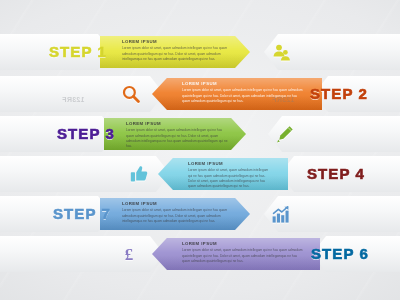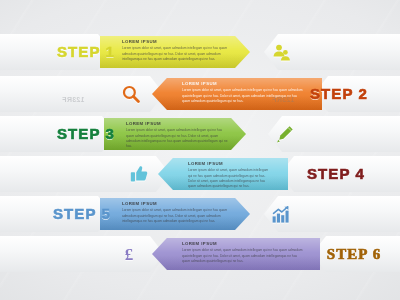--- a/index.html
+++ b/index.html
@@ -117,21 +117,21 @@
     <div class="row" style="top: 30px;">
       <div class="panel left" style="width: 118px;"></div>
       <div class="panel right" style="width: 142px;"></div>
       <div class="band to-right" style="left: 100px; width: 150px; background: linear-gradient(rgb(232, 232, 60) 0%, rgb(232, 232, 60) 55%, rgb(214, 214, 47) 100%);">
         <div class="gloss"></div>
         <div class="band-text" style="padding-left: 22px;">
           <div class="band-head">LOREM IPSUM</div>
           <div class="band-body">Lorem ipsum dolor sit amet, quam admodum intellegam qui ne has quam admodum quaintellegam qui ne has. Dolor sit amet, quam admodum intellegamqua ne has quam admodum quaintellegam qui ne has.</div>
         </div>
       </div>
-      <div class="step-label" style="left: 50px; width: 72px; color: rgb(214, 214, 47);">STEP 1</div>
+      <div class="step-label" style="left: 42px; width: 72px; color: rgb(214, 214, 47);">STEP 1</div>
       <div class="icon-holder" style="left: 268px;">
         <svg width="18" height="17" viewBox="0 0 18 17">
           <circle cx="7" cy="3.6" r="2.9" fill="#d6d62f"></circle>
           <path d="M1.6 12.6c0-3.1 2.4-5 5.4-5s5.4 1.9 5.4 5z" fill="#d6d62f"></path>
           <circle cx="13.4" cy="8.4" r="2.4" fill="#d6d62f"></circle>
           <path d="M8.9 16.4c0-2.6 2-4.2 4.5-4.2s4.5 1.6 4.5 4.2z" fill="#d6d62f"></path>
         </svg>
       </div>
     </div>
     <div class="row" style="top: 72px;">
@@ -155,21 +155,21 @@
     <div class="row" style="top: 112px;">
       <div class="panel left" style="width: 122px;"></div>
       <div class="panel right" style="width: 138px;"></div>
       <div class="band to-right" style="left: 104px; width: 142px; background: linear-gradient(rgb(138, 196, 63) 0%, rgb(138, 196, 63) 55%, rgb(119, 176, 46) 100%);">
         <div class="gloss"></div>
         <div class="band-text" style="padding-left: 22px;">
           <div class="band-head">LOREM IPSUM</div>
           <div class="band-body">Lorem ipsum dolor sit amet, quam admodum intellegam qui ne has quam admodum quaintellegam qui ne has. Dolor sit amet, quam admodum intellegamqua ne has quam admodum quaintellegam qui ne has.</div>
         </div>
       </div>
-      <div class="step-label" style="left: 50px; width: 72px; color: #15803d;">STEP 3</div>
+      <div class="step-label" style="left: 50px; width: 72px; color: #4c1d95;">STEP 3</div>
       <div class="icon-holder" style="left: 272px;">
         <svg width="18" height="18" viewBox="0 0 18 18">
           <path d="M13.6 1.3l3.1 3.1-9.3 9.3-4.1 1 1-4.1z" fill="#77b02e"></path>
           <path d="M12.2 2.7l3.1 3.1" stroke="#ffffff" stroke-width="1" opacity=".55"></path>
           <path d="M2.2 14.8l1.6 1.6-2.6 1z" fill="#77b02e"></path>
         </svg>
       </div>
     </div>
     <div class="row" style="top: 152px;">
       <div class="panel left" style="width: 176px;"></div>
@@ -192,21 +192,21 @@
     <div class="row" style="top: 192px;">
       <div class="panel left" style="width: 118px;"></div>
       <div class="panel right" style="width: 142px;"></div>
       <div class="band to-right" style="left: 100px; width: 150px; background: linear-gradient(rgb(111, 168, 220) 0%, rgb(111, 168, 220) 55%, rgb(90, 149, 204) 100%);">
         <div class="gloss"></div>
         <div class="band-text" style="padding-left: 22px;">
           <div class="band-head">LOREM IPSUM</div>
           <div class="band-body">Lorem ipsum dolor sit amet, quam admodum intellegam qui ne has quam admodum quaintellegam qui ne has. Dolor sit amet, quam admodum intellegamqua ne has quam admodum quaintellegam qui ne has.</div>
         </div>
       </div>
-      <div class="step-label" style="left: 46px; width: 72px; color: rgb(90, 149, 204);">STEP 5</div>
+      <div class="step-label" style="left: 46px; width: 72px; color: rgb(90, 149, 204);">STEP 7</div>
       <div class="icon-holder" style="left: 268px;">
         <svg width="19" height="17" viewBox="0 0 19 17">
           <rect x="0.6" y="10.4" width="3.1" height="6.2" fill="#5a95cc"></rect>
           <rect x="4.9" y="7.6" width="3.1" height="9" fill="#5a95cc"></rect>
           <rect x="9.2" y="9.2" width="3.1" height="7.4" fill="#5a95cc"></rect>
           <rect x="13.5" y="4.6" width="3.1" height="12" fill="#5a95cc"></rect>
           <path d="M1.6 7.4L6.4 3.4l3.4 2.6L15.6 0.9" fill="none" stroke="#5a95cc" stroke-width="1.6" stroke-linecap="round" stroke-linejoin="round"></path>
           <path d="M12.4 0.7h4v3.4z" fill="#5a95cc"></path>
         </svg>
       </div>
@@ -214,21 +214,21 @@
     <div class="row" style="top: 232px;">
       <div class="panel left" style="width: 170px;"></div>
       <div class="panel right" style="width: 94px;"></div>
       <div class="band to-left" style="left: 152px; width: 168px; background: linear-gradient(rgb(155, 143, 208) 0%, rgb(155, 143, 208) 55%, rgb(138, 124, 196) 100%);">
         <div class="gloss"></div>
         <div class="band-text" style="padding-left: 30px;">
           <div class="band-head">LOREM IPSUM</div>
           <div class="band-body">Lorem ipsum dolor sit amet, quam admodum intellegam qui ne has quam admodum quaintellegam qui ne has. Dolor sit amet, quam admodum intellegamqua ne has quam admodum quaintellegam qui ne has.</div>
         </div>
       </div>
-      <div class="step-label" style="left: 314px; width: 80px; color: #a16207; font-family: Liberation Serif, serif;">STEP 6</div>
+      <div class="step-label" style="left: 300px; width: 80px; color: #0369a1;">STEP 6</div>
       <div class="icon-holder" style="left: 116px;">
         <svg width="16" height="18" viewBox="0 0 16 18">
           <text x="8" y="15.4" font-family="Liberation Serif, serif" font-size="17" font-weight="bold" fill="#8a7cc4" text-anchor="middle">£</text>
         </svg>
       </div>
     </div>
     <div class="watermark" style="left: 62px; top: 96px;">123RF</div>
     <div class="watermark" style="left: 272px; top: 96px;">123RF</div>
   </div>
 

